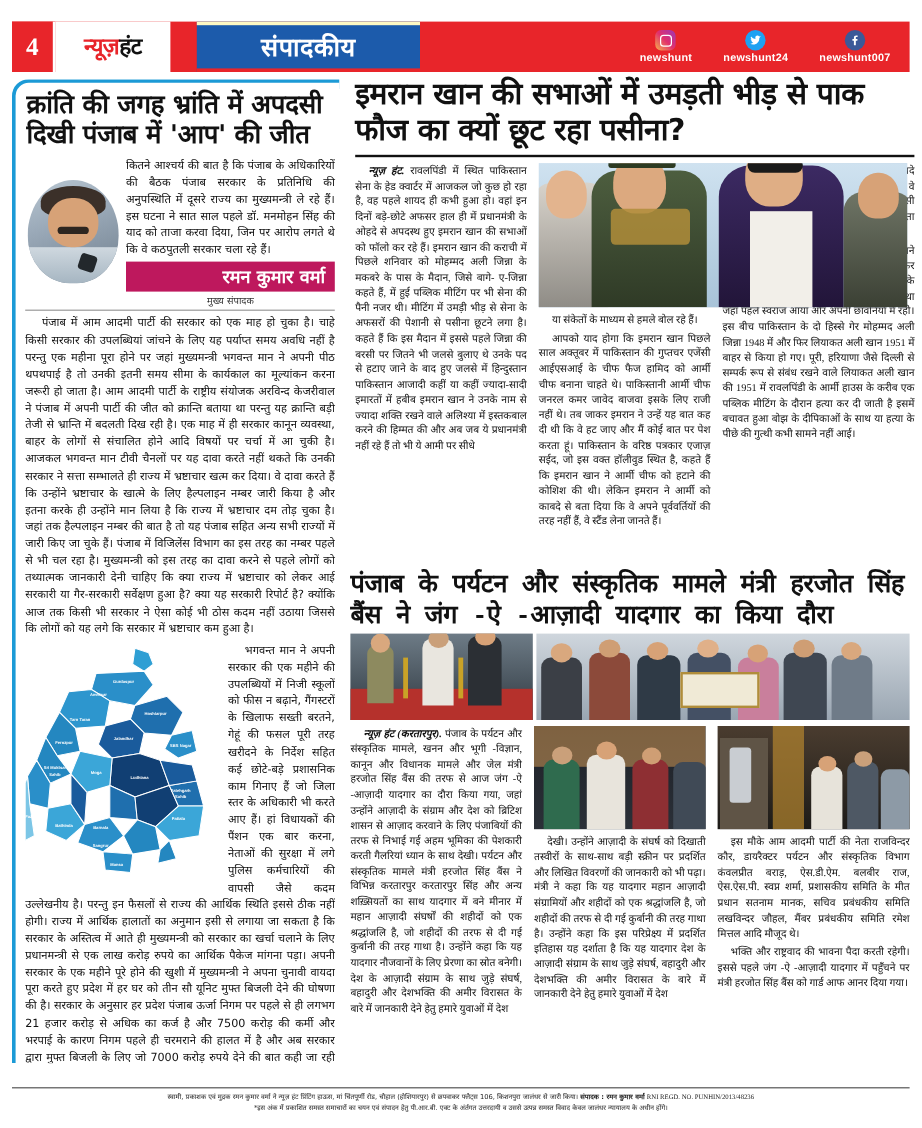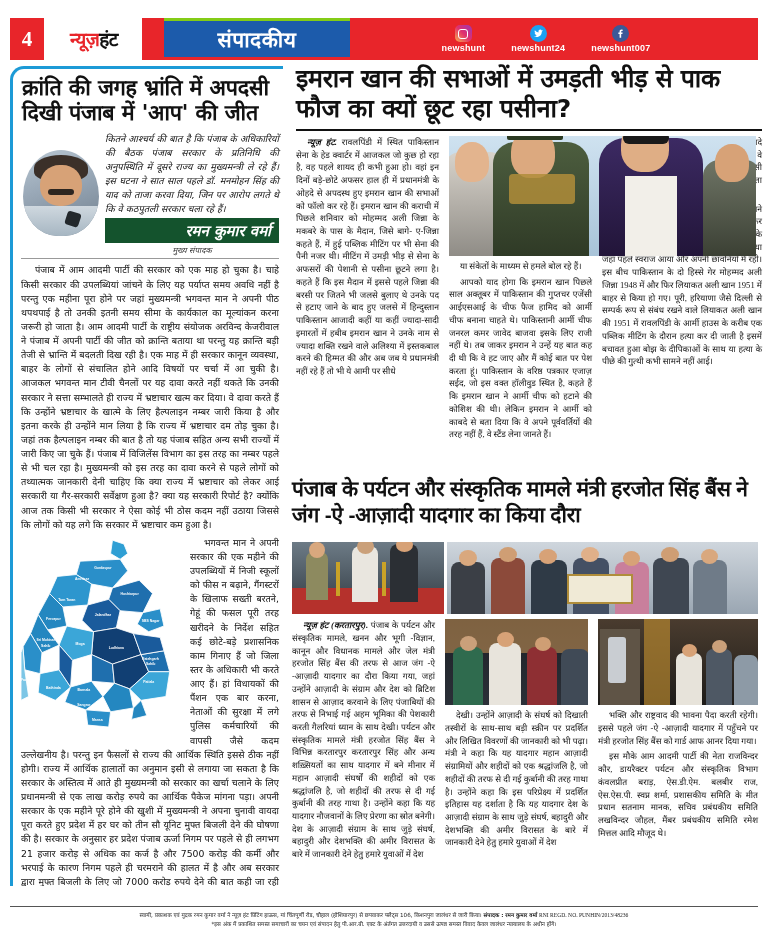--- a/index.html
+++ b/index.html
@@ -58,36 +58,36 @@
     letter-spacing: 0.2px;
     line-height: 1.25;
     display: flex; flex-direction: column; justify-content: center;
     padding-left: 7px;
     white-space: nowrap;
   }
   .section-tab {
     margin-left: 22px;
     width: 186px;
     background: #1c5bab;
-    border-top: 3px solid #84cc16;
+    border-top: 3px solid #fef9c3;
     border-bottom: 3px solid #e8252a;
     display: flex; align-items: center; justify-content: center;
   }
   .section-tab-label {
     color: #ffffff;
     font-size: 21px;
     font-weight: bold;
     font-family: "DejaVu Sans", sans-serif;
     letter-spacing: 0.5px;
   }
   .socials {
     flex: 1;
     display: flex;
     align-items: center;
-    justify-content: center;
+    justify-content: flex-end;
     gap: 26px;
     padding-right: 16px;
   }
   .social {
     display: flex; flex-direction: column; align-items: center; gap: 1px;
   }
   .social-glyph {
     width: 17px; height: 17px; border-radius: 4px;
     display: flex; align-items: center; justify-content: center;
     font-size: 11px; font-weight: bold; color: #fff;
@@ -126,21 +126,21 @@
   }
   .op-headline {
     font-size: 21.5px;
     font-weight: bold;
     line-height: 1.18;
     font-family: "DejaVu Sans", sans-serif;
     color: #111;
     margin: 0 0 6px 1px;
     letter-spacing: -0.2px;
   }
-  .intro-wrap { position: relative; min-height: 86px; font-style: italic; }
+  .intro-wrap { position: relative; min-height: 86px; }
   .editor-photo {
     position: absolute;
     left: 2px; top: 18px;
     width: 76px; height: 86px;
     border-radius: 50% 50% 46% 46% / 54% 54% 46% 46%;
     background:
       radial-gradient(circle at 50% 26%, #d9a982 0 22%, rgba(0,0,0,0) 23%),
       linear-gradient(160deg, #b9c7d2 0%, #9aa9b8 40%, #6f7e8c 100%);
     overflow: hidden;
   }
@@ -167,21 +167,21 @@
   .intro-text {
     font-size: 9.4px;
     line-height: 1.5;
     text-align: justify;
     font-family: "DejaVu Sans", sans-serif;
     color: #111;
     padding-left: 84px;
     min-height: 80px;
   }
   .byline-bar {
-    background: #14532d;
+    background: #be185d;
     margin: 2px 0 0 84px;
     text-align: right;
     padding: 2px 8px 3px 8px;
   }
   .byline-name {
     color: #ffffff;
     font-size: 15px; font-weight: bold;
     font-family: "DejaVu Sans", sans-serif;
   }
   .byline-role {
@@ -272,23 +272,23 @@
   
   .lower {
     position: absolute;
     left: 292px; top: 476px;
     width: 466px;
   }
   .lower-headline {
     font-size: 21px;
     font-weight: bold;
     line-height: 1.22;
-    font-family:Liberation Sans, sans-serif;
+    font-family:Liberation Mono, monospace;
     color:#111;
-    margin: 0 0 15px 0;
+    margin: 0 0 1px 0;
     letter-spacing:-0.2px;
   }
   .lower-photos { display:flex; gap:3px; margin-bottom:4px; }
   .lower-grid {
     display:grid;
     grid-template-columns: 143px 143px 160px;
     gap: 0 10px;
   }
 
   .footer {
@@ -521,22 +521,22 @@
         <div style="position:absolute;left:2px;top:10px;width:40px;height:76px;background:#5f5446;"></div>
         <div style="position:absolute;left:10px;top:18px;width:18px;height:46px;background:#c9cdd2;border-radius:3px;"></div>
         <div style="position:absolute;left:46px;top:0;width:26px;height:86px;background:#b5862f;opacity:.7;"></div>
         <div style="position:absolute;left:78px;bottom:0;width:26px;height:52px;background:#e7e3da;border-radius:7px 7px 0 0;"></div>
         <div style="position:absolute;left:84px;bottom:48px;width:15px;height:13px;background:#d7a277;border-radius:50%;"></div>
         <div style="position:absolute;left:108px;bottom:0;width:26px;height:56px;background:#4e5864;border-radius:7px 7px 0 0;"></div>
         <div style="position:absolute;left:114px;bottom:52px;width:15px;height:13px;background:#caa07a;border-radius:50%;"></div>
         <div style="position:absolute;left:136px;bottom:0;width:24px;height:50px;background:#8d9aa6;border-radius:7px 7px 0 0;"></div>
       </div>
       <div class="col">
+        <p>इस मौके आम आदमी पार्टी की नेता राजविन्दर कौर, डायरैक्टर पर्यटन और संस्कृतिक विभाग कंवलप्रीत बराड़, ऐस.डी.ऐम. बलबीर राज, ऐस.ऐस.पी. स्वप्न शर्मा, प्रशासकीय समिति के मीत प्रधान सतनाम मानक, सचिव प्रबंधकीय समिति लखविन्दर जौहल, मैंबर प्रबंधकीय समिति रमेश मित्तल आदि मौजूद थे।</p>
         <p>भक्ति और राष्ट्रवाद की भावना पैदा करती रहेगी। इससे पहले जंग -ऐ -आज़ादी यादगार में पहुँचने पर मंत्री हरजोत सिंह बैंस को गार्ड आफ आनर दिया गया।</p>
-        <p>इस मौके आम आदमी पार्टी की नेता राजविन्दर कौर, डायरैक्टर पर्यटन और संस्कृतिक विभाग कंवलप्रीत बराड़, ऐस.डी.ऐम. बलबीर राज, ऐस.ऐस.पी. स्वप्न शर्मा, प्रशासकीय समिति के मीत प्रधान सतनाम मानक, सचिव प्रबंधकीय समिति लखविन्दर जौहल, मैंबर प्रबंधकीय समिति रमेश मित्तल आदि मौजूद थे।</p>
       </div>
     </div>
   </div>
 </div>
 
 <div class="footer">
   <div>
     <span>स्वामी, प्रकाशक एवं मुद्रक रमन कुमार वर्मा ने न्यूज़ हंट प्रिंटिंग हाऊस, मां चिंतपूर्णी रोड, चौहाल (होशियारपुर) से छपवाकर फ्लैट्स 106, किशनपुरा जालंधर से जारी किया।</span>
     <b>संपादक : रमन कुमार वर्मा</b>
     <span class="rni">RNI REGD. NO. PUNHIN/2013/48236</span>

